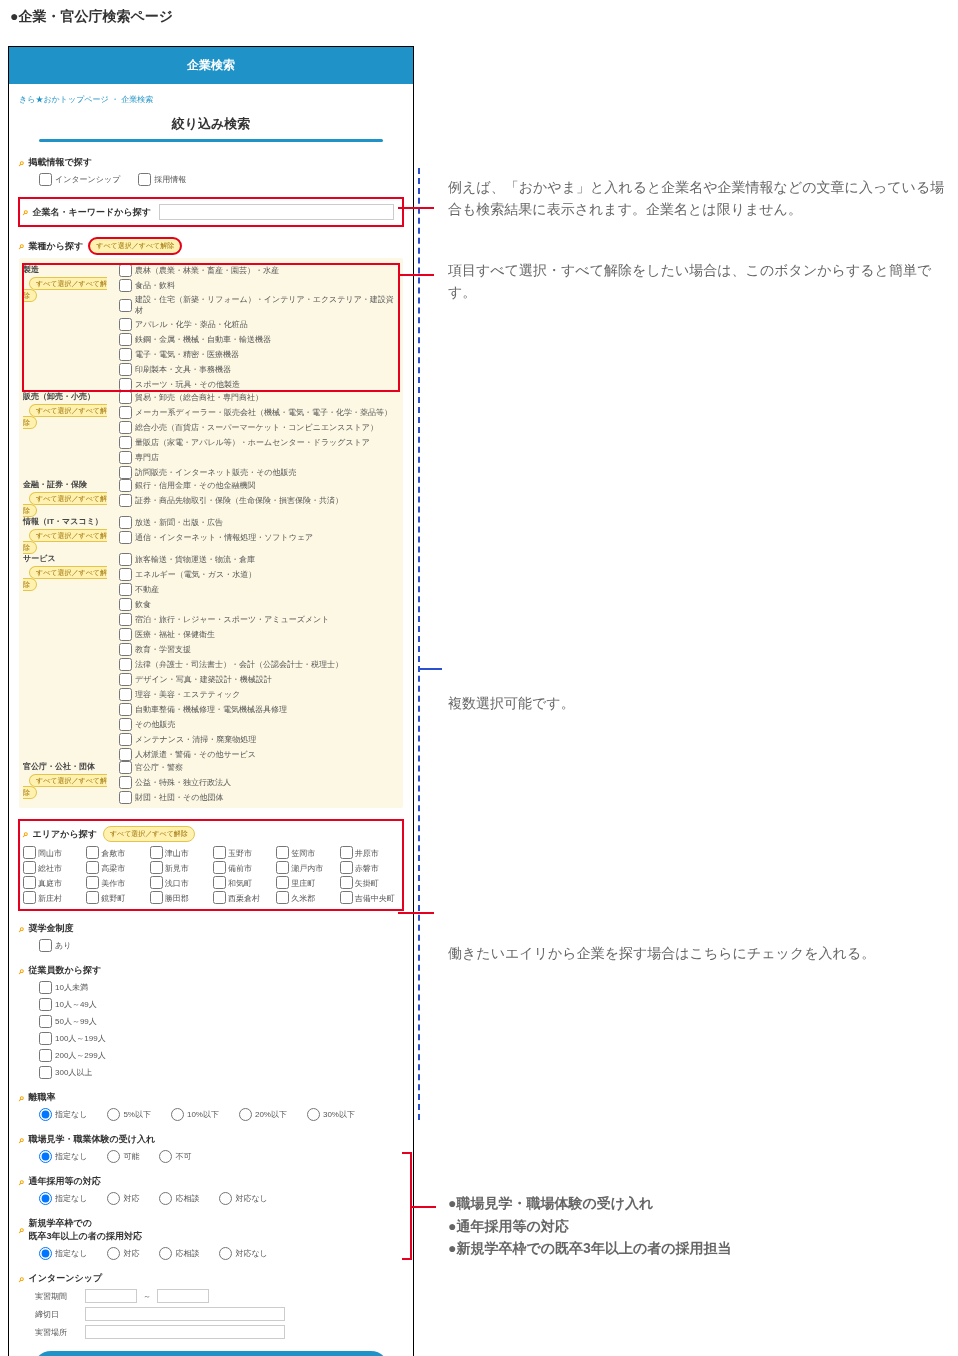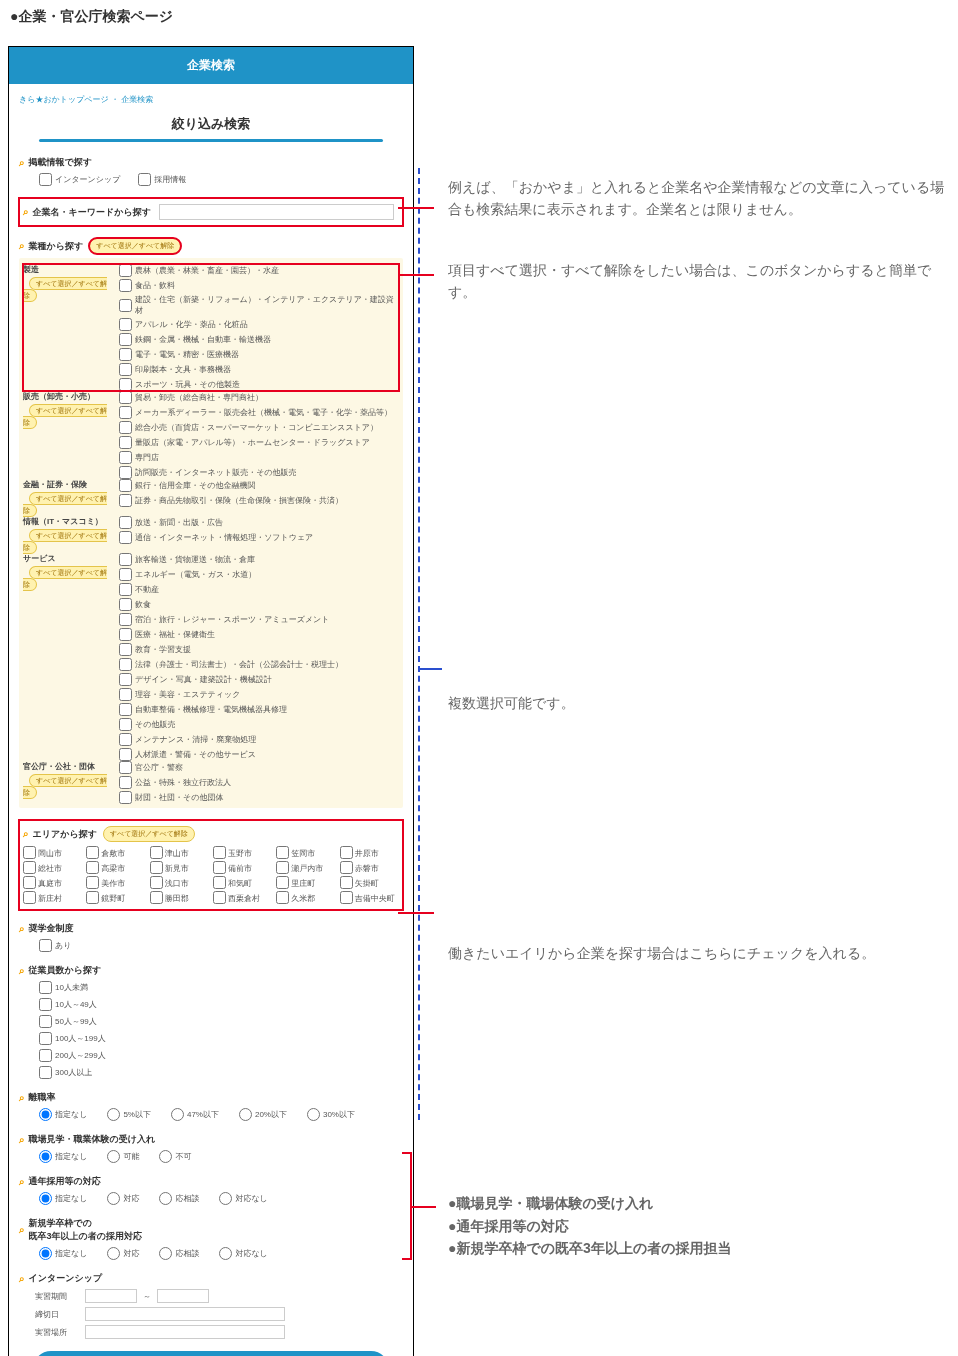--- a/index.html
+++ b/index.html
@@ -465,21 +465,21 @@
             <label>
               <input type="radio" name="turnover" checked="" style="">
               <span>指定なし</span>
             </label>
             <label>
               <input type="radio" name="turnover" style="">
               <span>5%以下</span>
             </label>
             <label>
               <input type="radio" name="turnover" style="">
-              <span>47%以下</span>
+              <span>10%以下</span>
             </label>
             <label>
               <input type="radio" name="turnover" style="">
               <span>20%以下</span>
             </label>
             <label>
               <input type="radio" name="turnover" style="">
               <span>30%以下</span>
             </label>
           </div>

